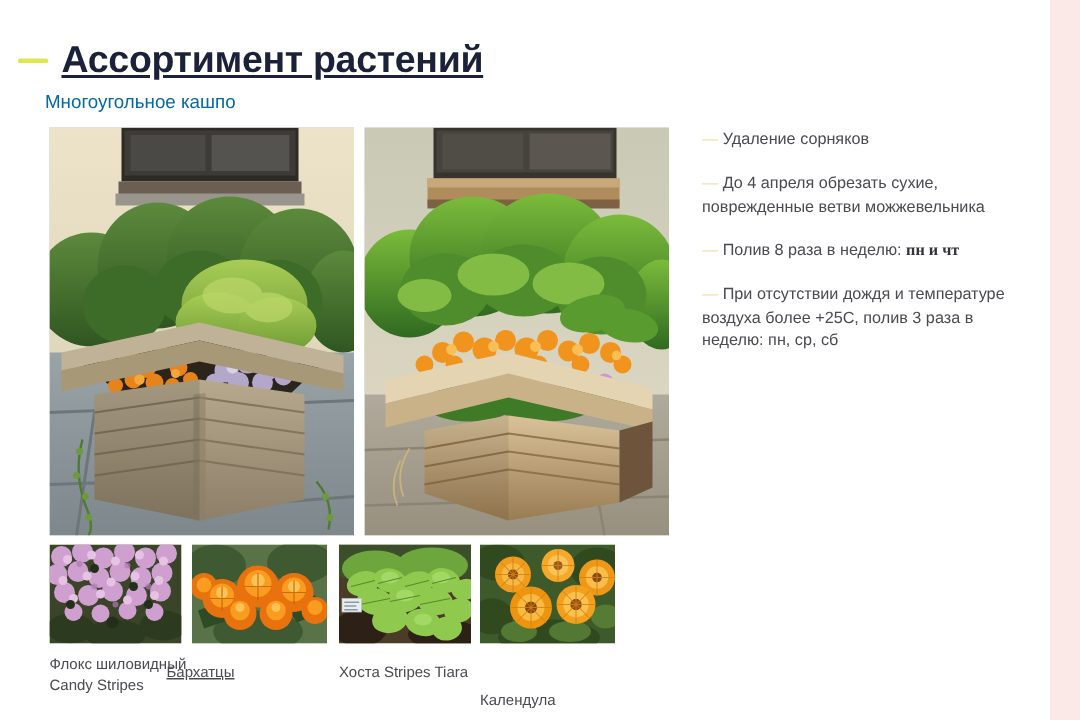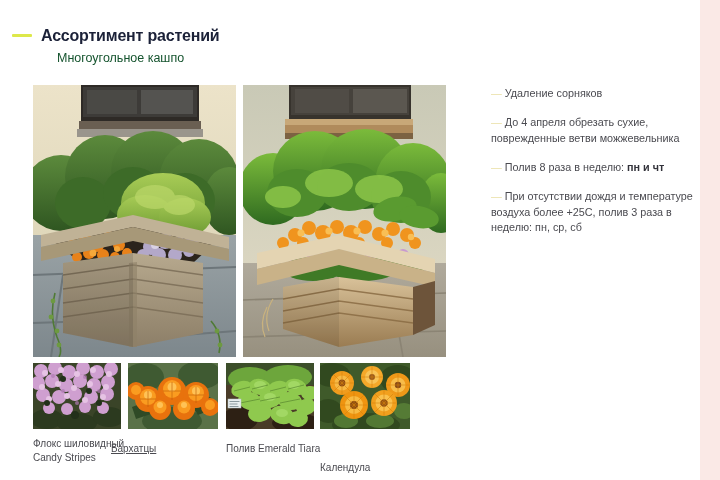--- a/index.html
+++ b/index.html
@@ -46,67 +46,67 @@
     gap: 9px;
   }
   .title-dash {
     width: 20px;
     height: 3px;
     background: #dde84a;
     flex: 0 0 auto;
     border-radius: 1px;
   }
   .page-title {
-    font-size: 16px;
+    font-size: 25px;
     font-weight: bold;
     color: #1b2138;
     letter-spacing: -0.2px;
     line-height: 1.1;
     white-space: nowrap;
+    text-decoration: underline;
   }
   .page-subtitle {
-    margin-left: 45px;
+    margin-left: 18px;
     margin-top: 6px;
     font-size: 12.5px;
-    color: #14532d;
+    color: #0369a1;
     line-height: 1.2;
   }
 
   
   .photo {
     position: absolute;
     overflow: hidden;
     background: #c9c6bb;
   }
   #photo-1 { left: 33px;  top: 85px; width: 203px; height: 272px; }
   #photo-2 { left: 243px; top: 85px; width: 203px; height: 272px; }
 
   .photo svg, .thumb svg { display: block; width: 100%; height: 100%; }
 
   
   .notes {
     position: absolute;
     left: 468px;
     top: 86px;
     width: 215px;
-    margin-left: 23px;
   }
   .note {
     font-size: 10.8px;
     line-height: 1.42;
     color: #4a4a50;
     margin-bottom: 14px;
     text-indent: 0;
   }
   .note:last-child { margin-bottom: 0; }
   .note .dash {
     color: #e9dfa4;
     letter-spacing: 0;
   }
-  .note b { color: #32323a; }
+  .note b { color: #32323a; font-family: Liberation Serif, serif; }
 
   
   .thumb {
     position: absolute;
     overflow: hidden;
     background: #b9c2a8;
   }
   #thumb-0 { left: 33px;  top: 363px; width: 88px; height: 66px; }
   #thumb-1 { left: 128px; top: 363px; width: 90px; height: 66px; }
   #thumb-2 { left: 226px; top: 363px; width: 88px; height: 66px; }
@@ -601,16 +601,16 @@
         <path d="M20 42 L48 42 M34 28 L34 56 M24 32 L44 52 M44 32 L24 52"></path>
         <path d="M51 40 L77 40 M64 27 L64 53 M55 31 L73 49 M73 31 L55 49"></path>
         <path d="M66 22 L90 22 M78 10 L78 34"></path>
         <path d="M41 14 L63 14 M52 3 L52 25"></path>
       </g>
     </svg>
   </div>
 
   <div class="caption" id="caption-0">Флокс шиловидный Candy Stripes</div>
   <div class="caption" id="caption-1">Бархатцы</div>
-  <div class="caption" id="caption-2">Полив Emerald Tiara</div>
+  <div class="caption" id="caption-2">Хоста Stripes Tiara</div>
   <div class="caption" id="caption-3">Календула</div>
 
 </div>
 
 </body></html>

